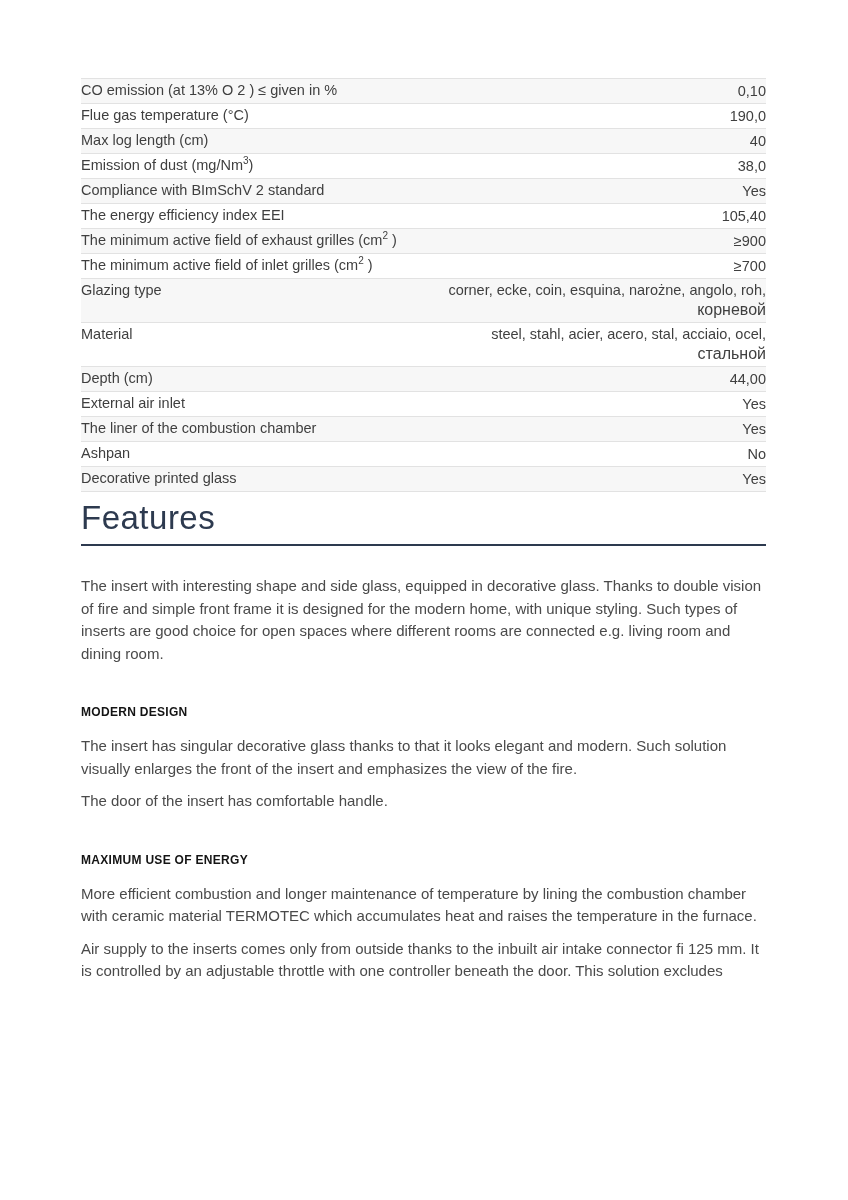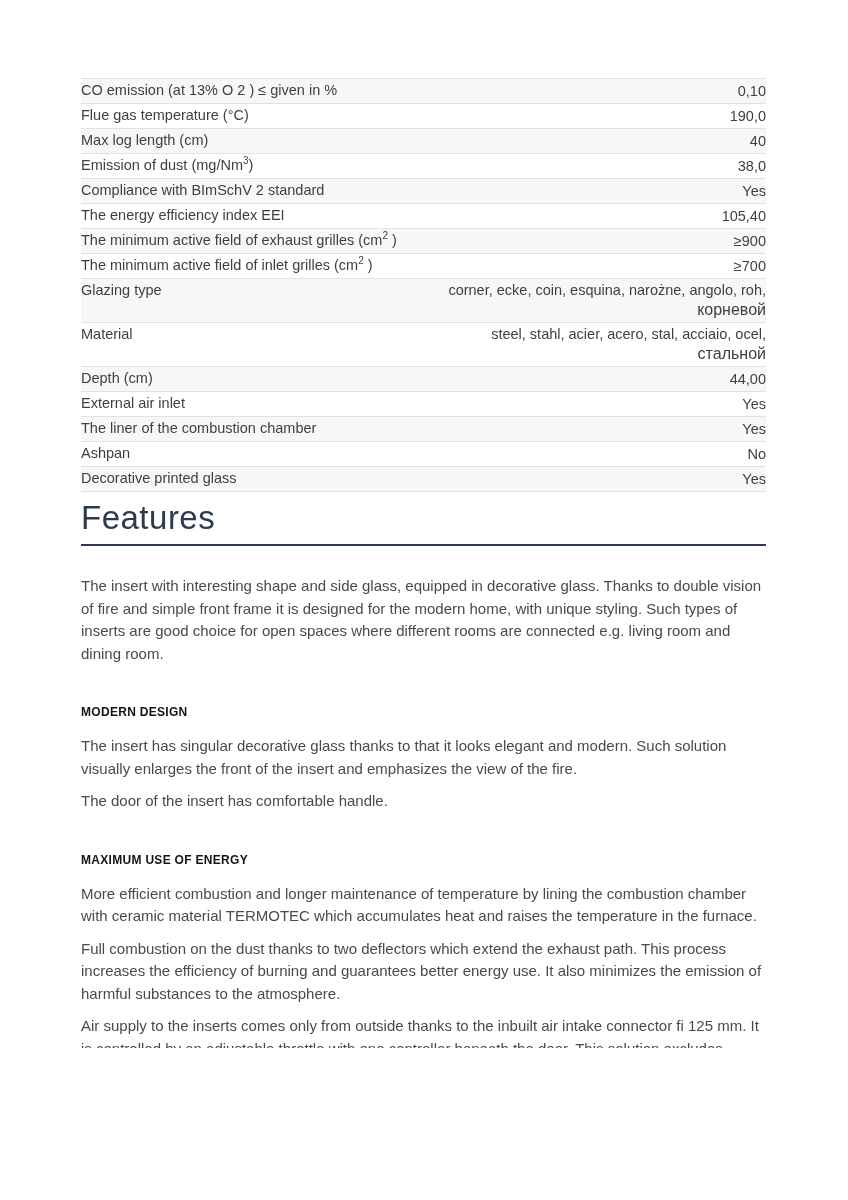--- a/index.html
+++ b/index.html
@@ -141,17 +141,16 @@
     <div class="rule"></div>
 
     <p class="intro">The insert with interesting shape and side glass, equipped in decorative glass. Thanks to double vision of fire and simple front frame it is designed for the modern home, with unique styling. Such types of inserts are good choice for open spaces where different rooms are connected e.g. living room and dining room.</p>
 
     <h2 class="subhead">MODERN DESIGN</h2>
     <p>The insert has singular decorative glass thanks to that it looks elegant and modern. Such solution visually enlarges the front of the insert and emphasizes the view of the fire.</p>
     <p>The door of the insert has comfortable handle.</p>
 
     <h2 class="subhead">MAXIMUM USE OF ENERGY</h2>
     <p>More efficient combustion and longer maintenance of temperature by lining the combustion chamber with ceramic material TERMOTEC which accumulates heat and raises the temperature in the furnace.</p>
-    <p>Full combustion on the dust thanks to two deflectors which extend the exhaust path. This process increases the efficiency of burning and guarantees better energy use. It also minimizes the emission of harmful substances to the atmosphere.</p>
     <p>Air supply to the inserts comes only from outside thanks to the inbuilt air intake connector fi 125 mm. It is controlled by an adjustable throttle with one controller beneath the door. This solution excludes</p>
 
   </div>
 </div>
 
 </body></html>

